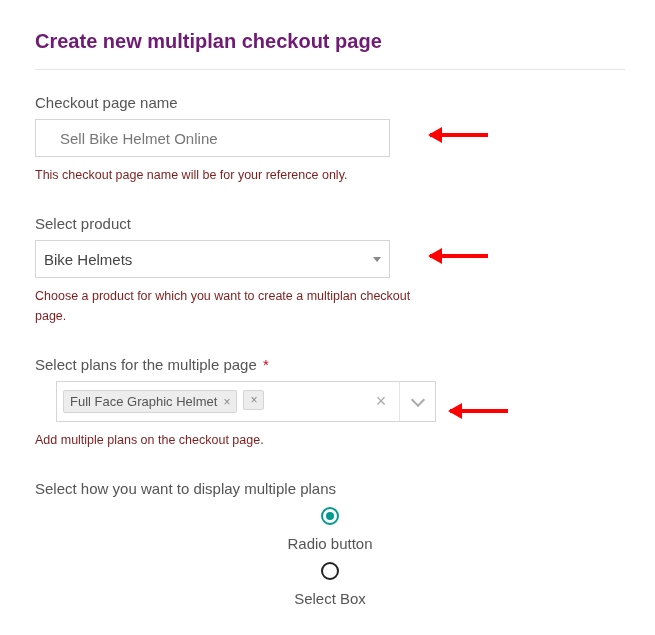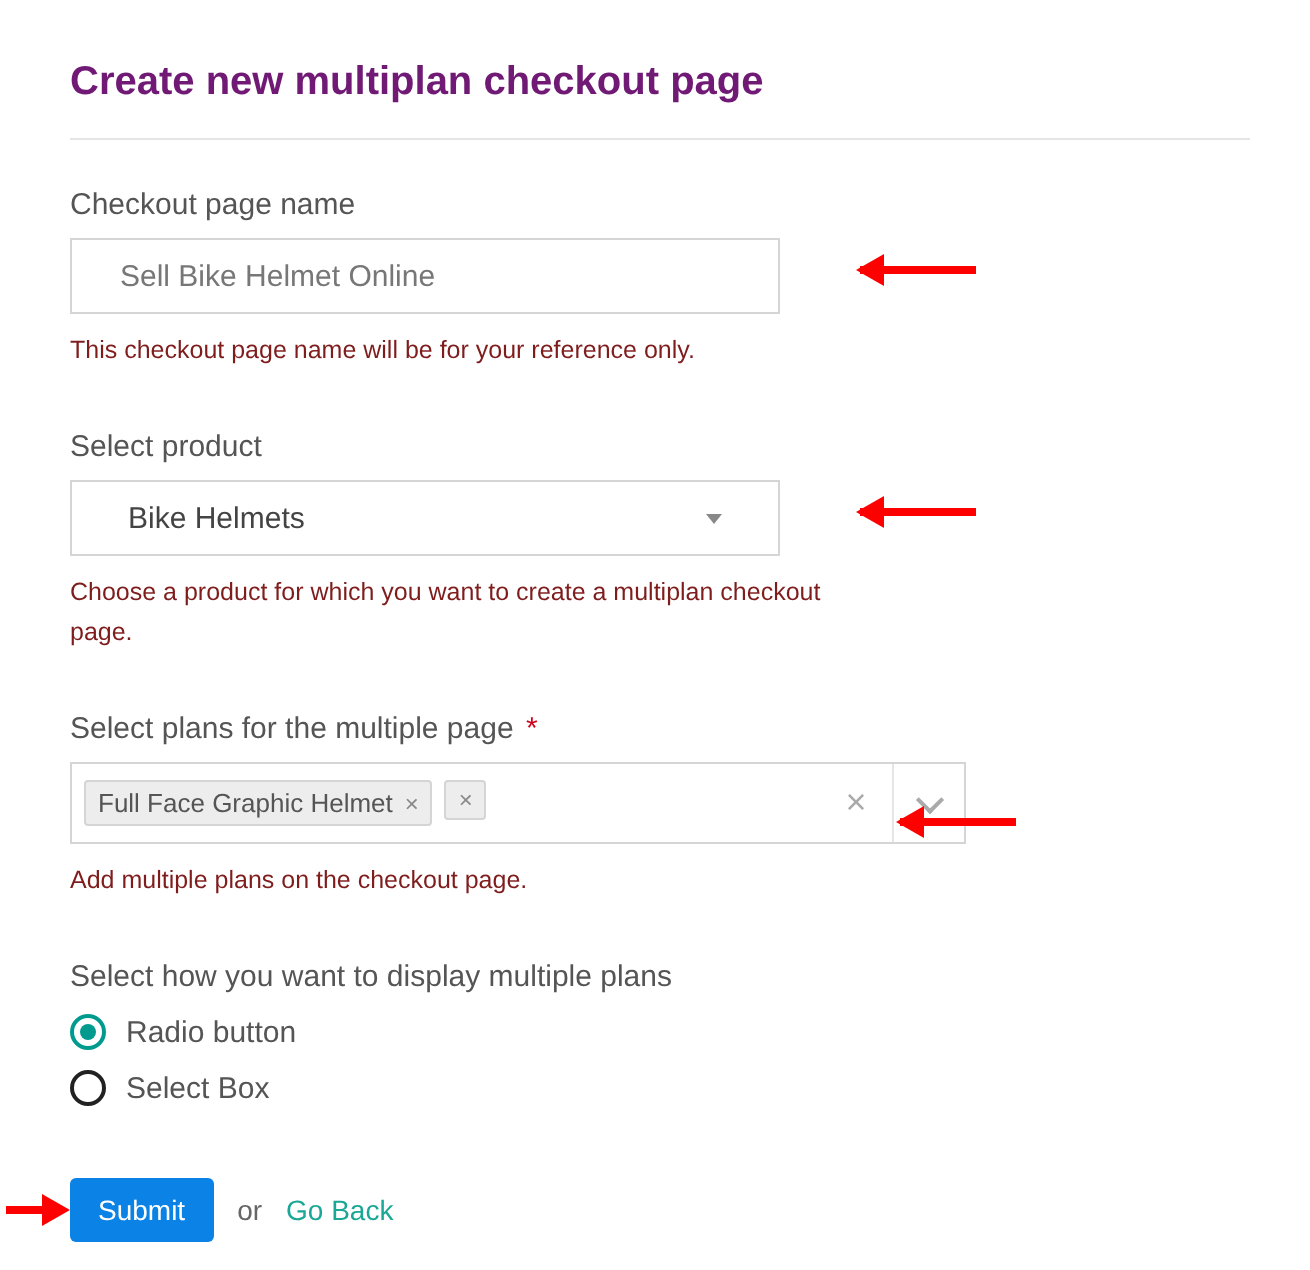--- a/index.html
+++ b/index.html
@@ -42,21 +42,21 @@
     border: 1px solid #d5d5d5;
     padding: 0 24px;
     font-size: 15px;
     color: #777;
     background: #fff;
   }
   .select-box {
     width: 355px;
     height: 38px;
     border: 1px solid #d5d5d5;
-    padding: 0 28px;
+    padding: 0 8px;
     font-size: 15px;
     color: #444;
     background: #fff;
     display: flex;
     align-items: center;
     justify-content: space-between;
     cursor: pointer;
   }
   .caret-down {
     width: 0; height: 0;
@@ -65,24 +65,25 @@
     border-top: 5px solid #888;
   }
   .helper-text {
     font-size: 12.5px;
     color: #7f1d1d;
     margin-top: 8px;
     line-height: 1.6;
     max-width: 400px;
   }
   .multi-select {
-    width: 448px;
+    width: 380px;
     border: 1px solid #d5d5d5;
     display: flex;
     align-items: stretch;
+    margin-left: 21px;
   }
   .multi-tags {
     flex: 1;
     padding: 8px 6px;
     display: flex;
     flex-wrap: wrap;
     gap: 6px;
     align-items: flex-start;
   }
   .tag {
@@ -125,20 +126,21 @@
     border-bottom: 2px solid #aaa;
     transform: rotate(45deg);
     margin-top: -4px;
   }
   .radio-row {
     display: flex;
     align-items: center;
     gap: 10px;
     margin-top: 10px;
     cursor: pointer;
+    flex-direction: column;
   }
   .radio-circle {
     width: 18px; height: 18px;
     border: 2.5px solid #222;
     border-radius: 50%;
     display: flex;
     align-items: center;
     justify-content: center;
   }
   .radio-circle.selected {

